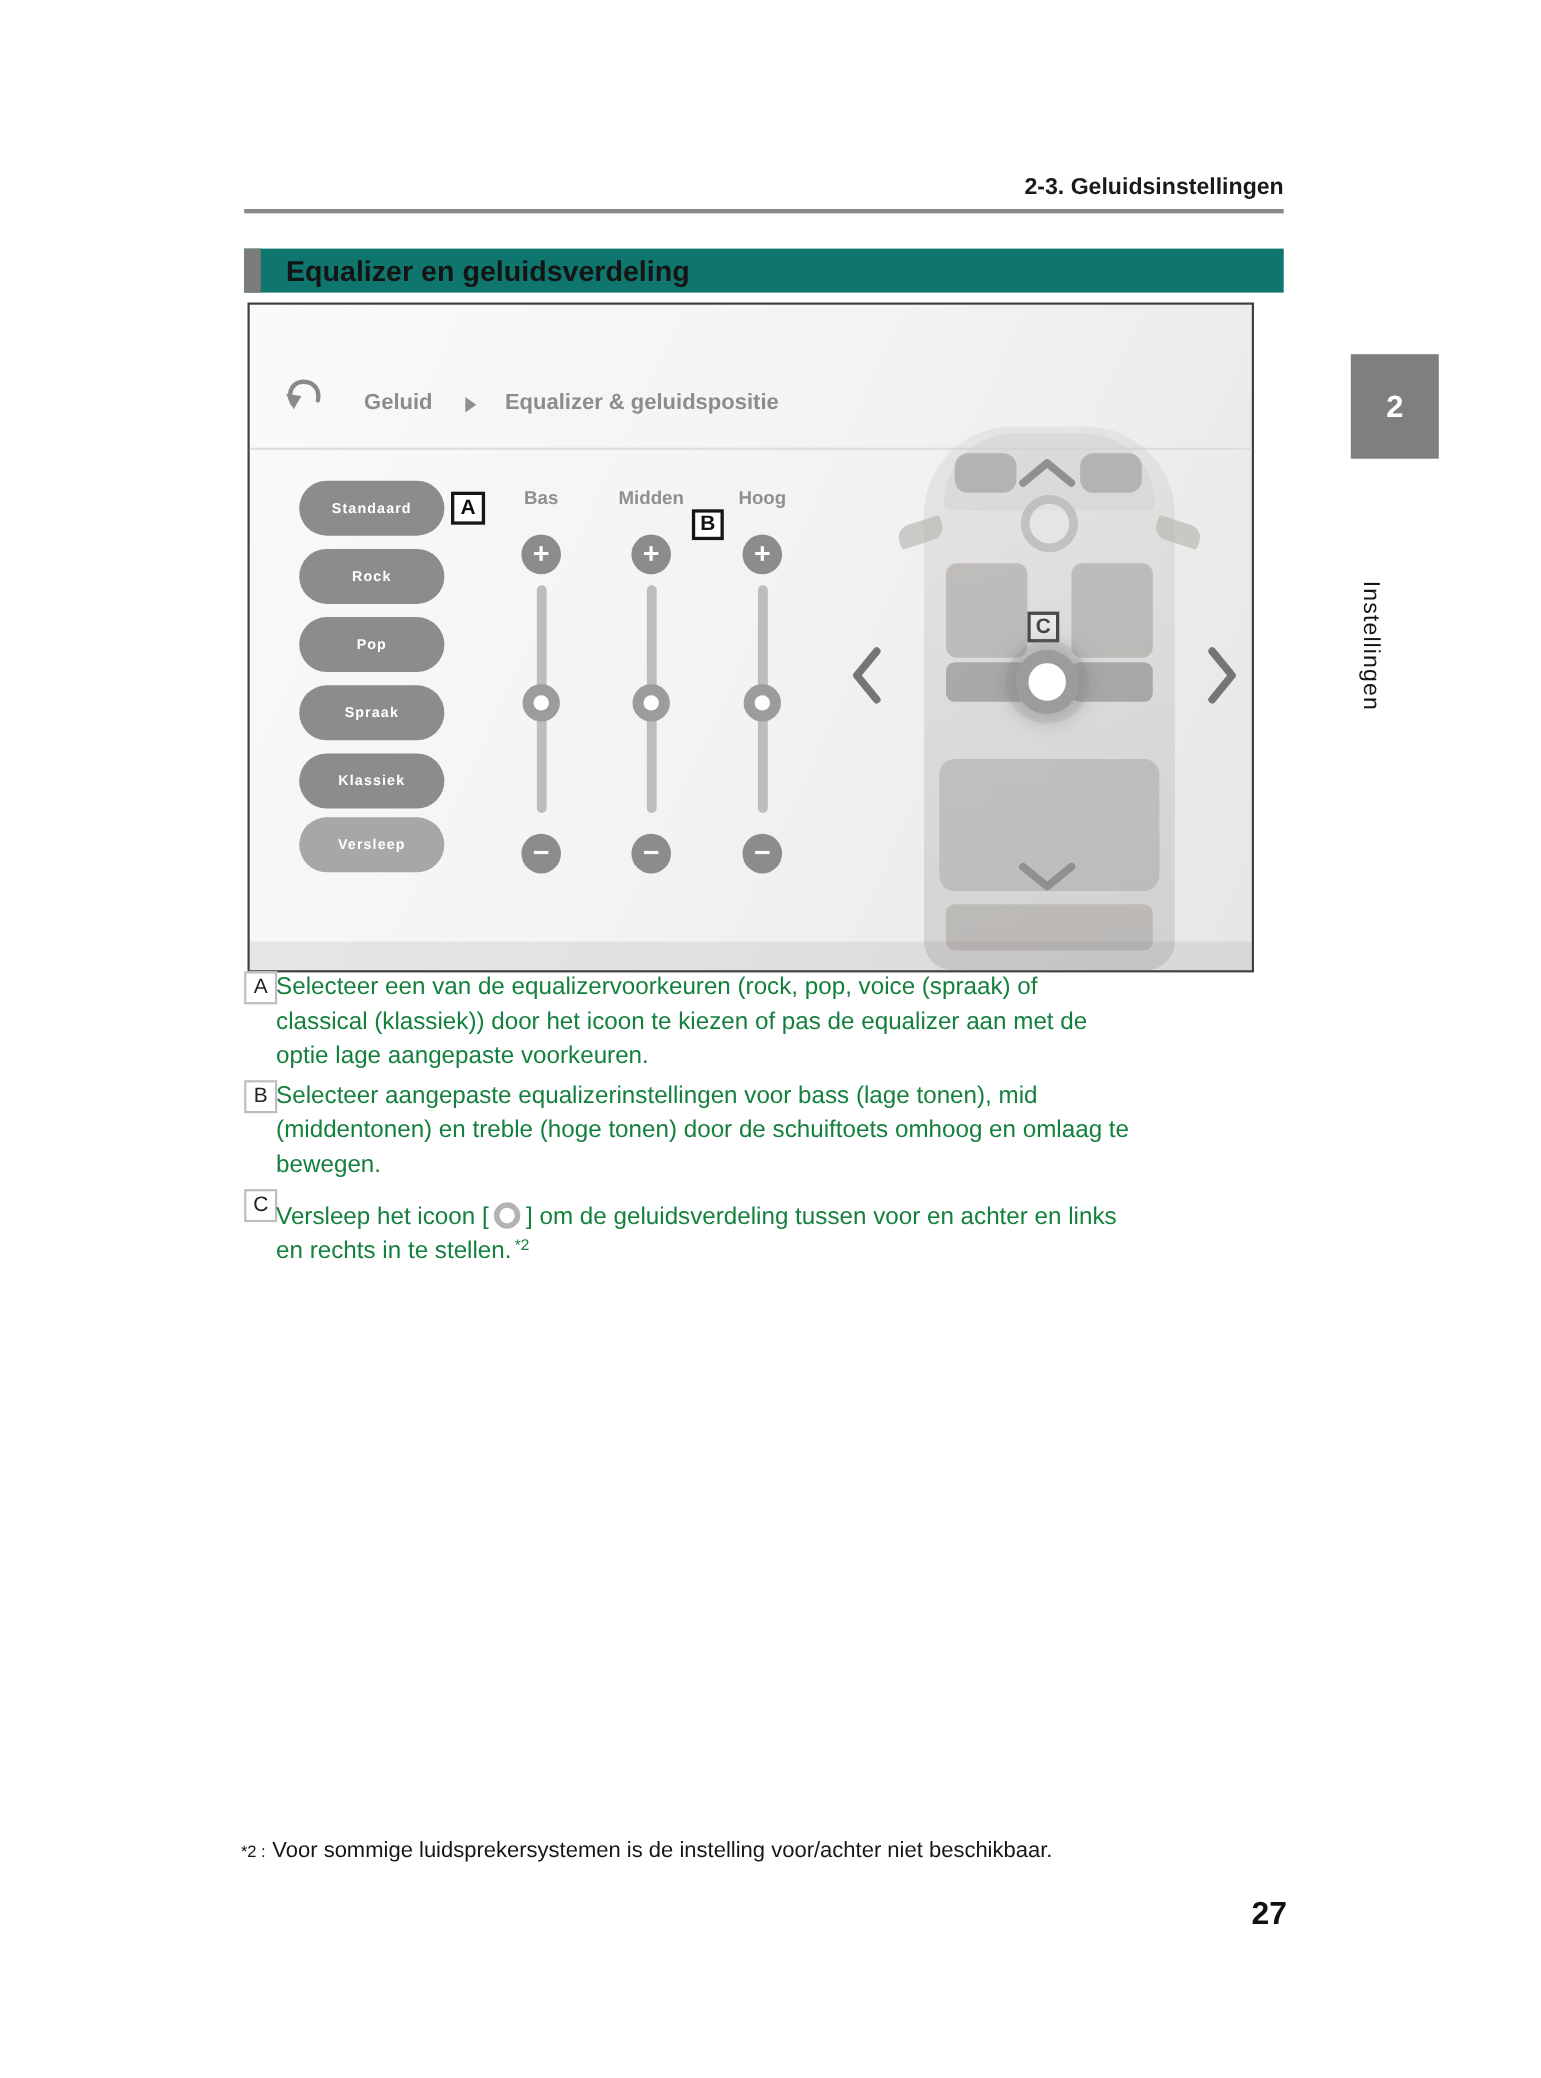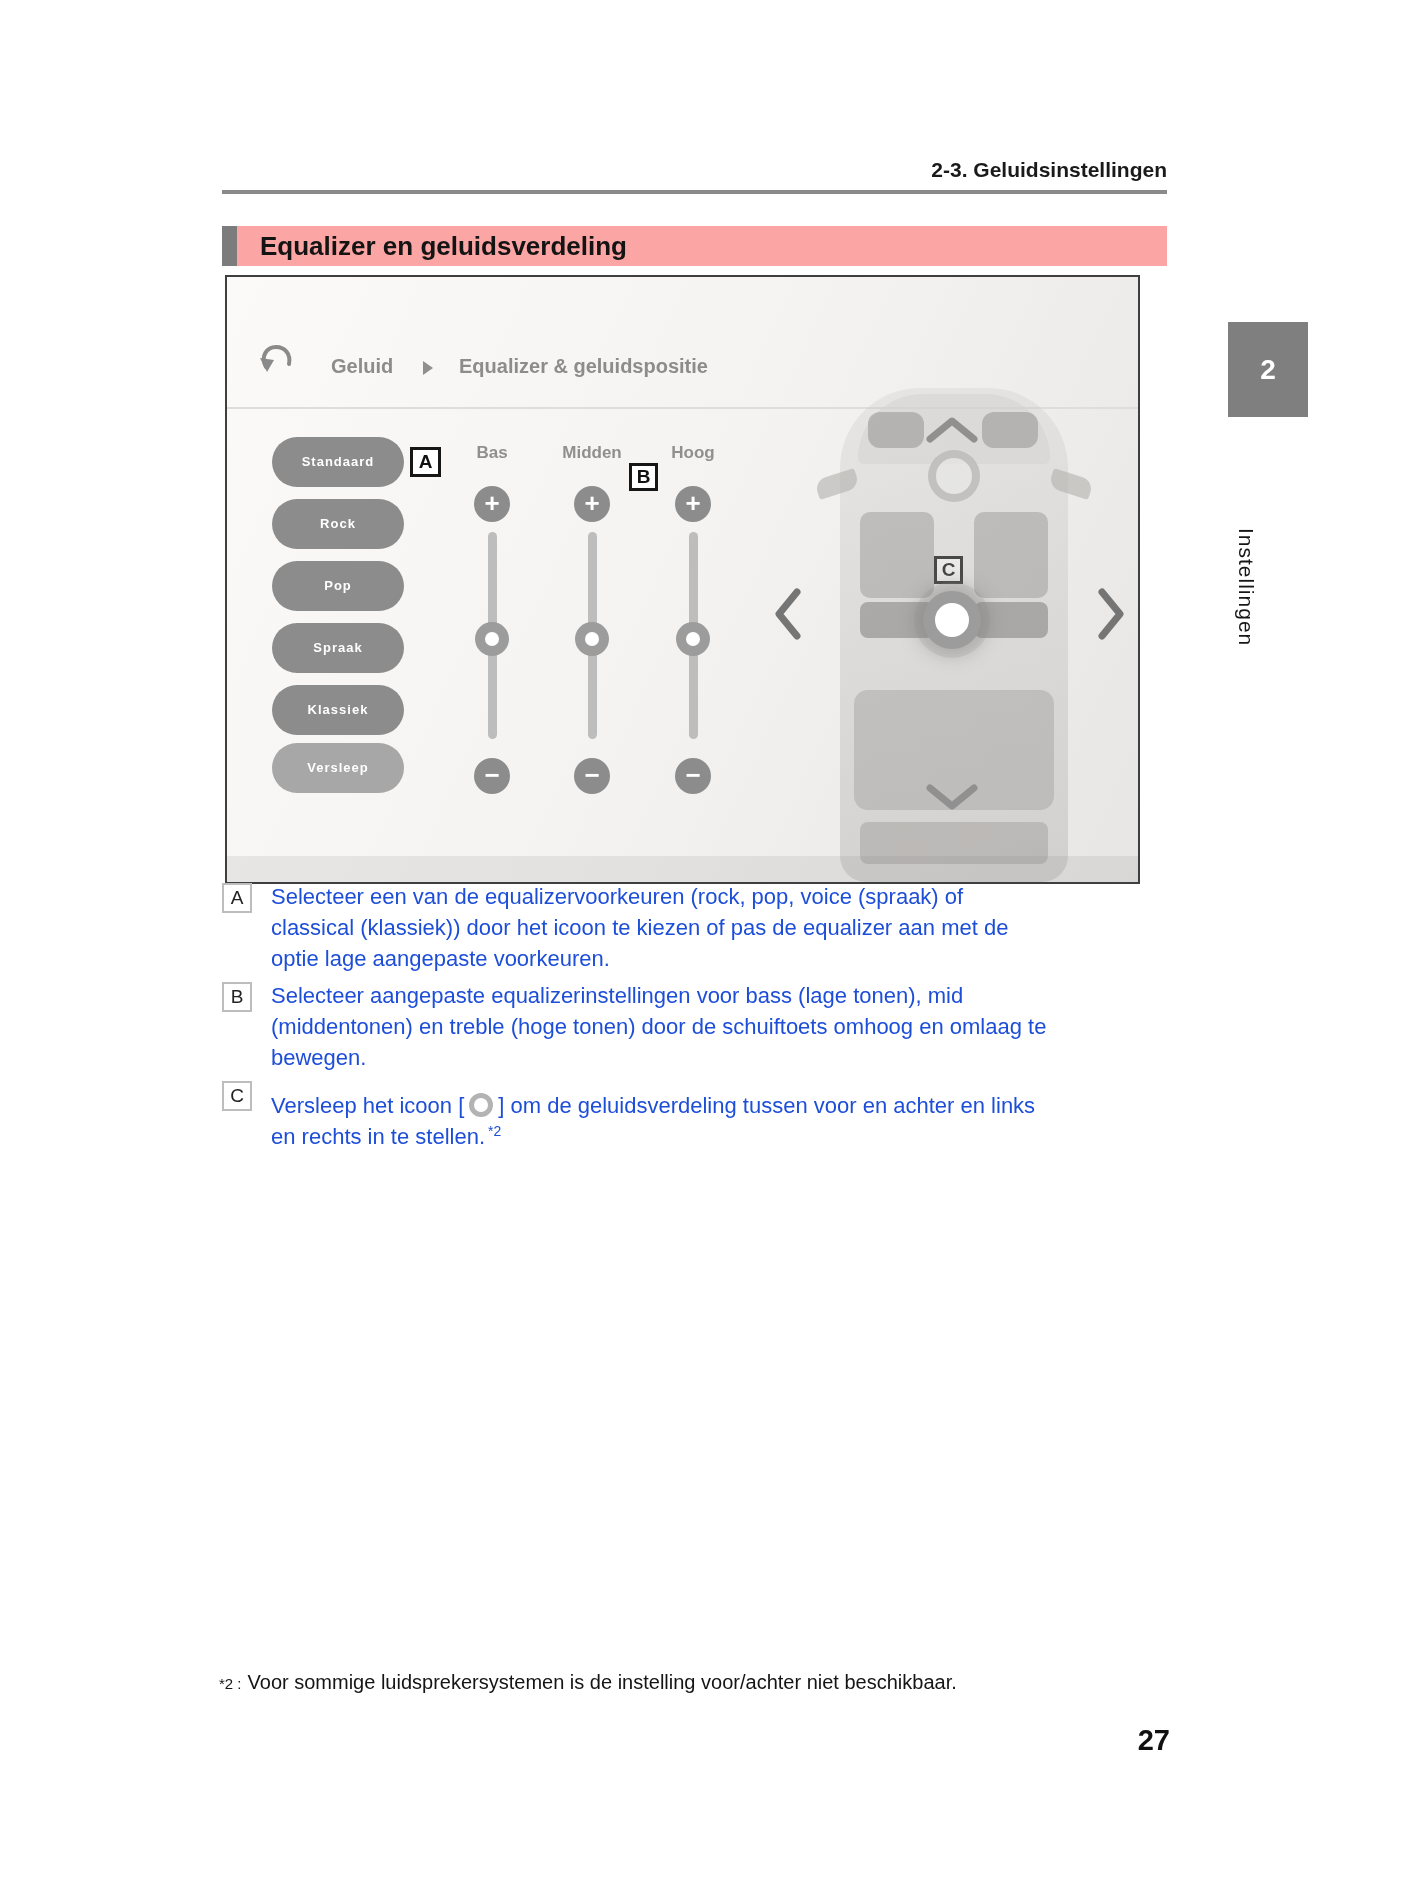--- a/index.html
+++ b/index.html
@@ -3,21 +3,21 @@
 <meta charset="utf-8">
 <style>
   html,body{margin:0;padding:0;background:#ffffff;}
   #page{
     position:relative;width:1401px;height:1889px;background:#ffffff;
     font-family:"Liberation Sans",sans-serif;overflow:hidden;
   }
   
   .hdr-text{position:absolute;right:234px;top:158px;font-size:21px;font-weight:bold;color:#1a1a1a;}
   .hdr-rule{position:absolute;left:222px;top:190px;width:945px;height:4px;background:#8a8a8a;}
-  .titlebar{position:absolute;left:222px;top:226px;width:945px;height:40px;background:#fca5a5;}
+  .titlebar{position:absolute;left:222px;top:226px;width:945px;height:40px;background:#0f766e;}
   .titlebar-tab{position:absolute;left:0;top:0;width:15px;height:40px;background:#7c7c7c;}
   .titlebar-text{position:absolute;left:38px;top:0;line-height:40px;font-size:26px;font-weight:bold;color:#141414;}
   
   .panel{
     position:absolute;left:225px;top:275px;width:911px;height:605px;
     border:2px solid #3f3f3f;overflow:hidden;
     background:linear-gradient(115deg,#fbfaf9 0%,#f5f3f1 50%,#e8e6e4 100%);
   }
   .panel-bottom-shade{position:absolute;left:0;bottom:0;width:100%;height:26px;background:rgba(130,130,130,.14);}
   .back-btn{position:absolute;left:30px;top:66px;width:38px;height:34px;cursor:pointer;}
@@ -72,21 +72,21 @@
   .chev-down{left:699px;top:507px;}
   .chev-left{left:548px;top:311px;}
   .chev-right{left:871px;top:311px;}
   .sound-knob{position:absolute;left:696px;top:314px;width:34px;height:34px;border-radius:50%;
     background:#ffffff;border:12px solid #9c9c9c;cursor:pointer;
     box-shadow:0 0 0 9px rgba(140,140,140,.18),0 0 18px 7px rgba(105,105,105,.35);}
   
   .ann-box{position:absolute;left:222px;width:26px;height:26px;border:2px solid #bdbdbd;background:#ffffff;
     text-align:center;line-height:26px;font-size:19px;color:#222222;}
   .abA{top:883px}.abB{top:982px}.abC{top:1081px}
-  .ann-line{position:absolute;left:251px;white-space:nowrap;font-size:22px;color:#1d4ed8;padding-left:20px;}
+  .ann-line{position:absolute;left:251px;white-space:nowrap;font-size:22px;color:#15803d;}
   .a1{top:884px}.a2{top:915px}.a3{top:946px}
   .b1{top:983px}.b2{top:1014px}.b3{top:1045px}
   .cl1{top:1093px}.cl2{top:1124px}
   .inline-ring{display:inline-block;width:14px;height:14px;border:5px solid #b3b3b3;border-radius:50%;
     vertical-align:-4px;margin:0 5px;}
   .sup{font-size:14px;position:relative;top:-8px;margin-left:3px;}
   
   .footnote{position:absolute;left:219px;top:1671px;font-size:20px;color:#151515;white-space:nowrap;}
   .fn-marker{font-size:15px;margin-right:6px;}
   .page-num{position:absolute;right:231px;top:1724px;font-size:29px;font-weight:bold;color:#111111;}

